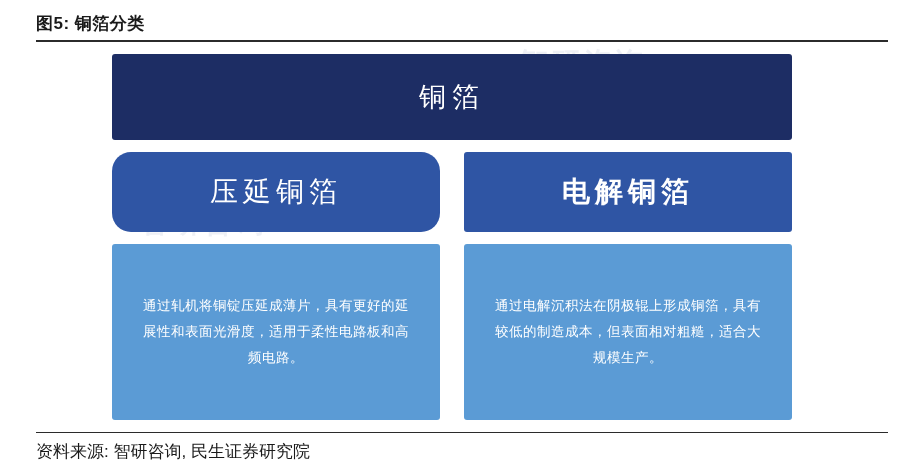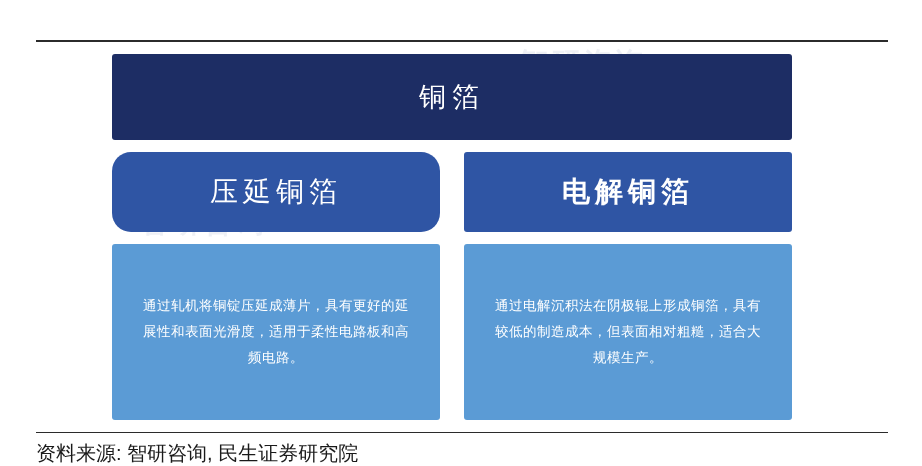--- a/index.html
+++ b/index.html
@@ -49,21 +49,21 @@
     left: 36px;
     top: 432px;
     width: 852px;
     height: 1px;
     background: #2b2b2b;
   }
   .footer-note {
     position: absolute;
     left: 36px;
     top: 440px;
-    font-size: 20px;
+    font-size: 17px;
     color: #1a1a1a;
     white-space: nowrap;
   }
 
   
   .diagram {
     position: absolute;
     left: 0;
     top: 44px;
     width: 922px;
@@ -136,20 +136,21 @@
   .node-desc p {
     margin: 0;
     text-align: center;
   }
 </style>
 </head>
 <body>
 
 <div class="page">
 
+  <div class="figure-title">图5: 铜箔分类</div>
   <div class="title-rule"></div>
 
   <div class="diagram">
 
     <div class="wm w1">智研咨询</div>
     <div class="wm w2">智研咨询</div>
     <div class="wm w3">智研咨询</div>
     <div class="wm w4">智研咨询</div>
 
     <div class="node node-root">铜箔</div>

